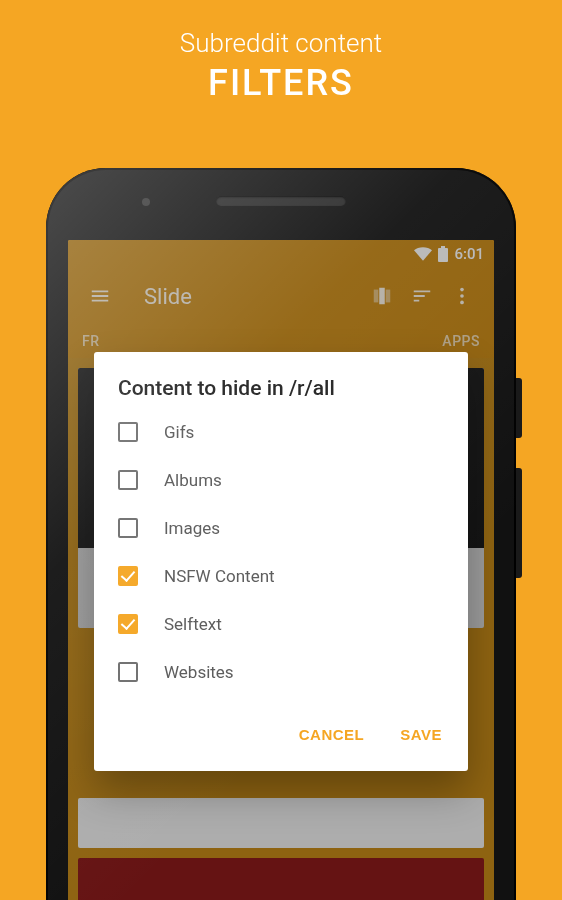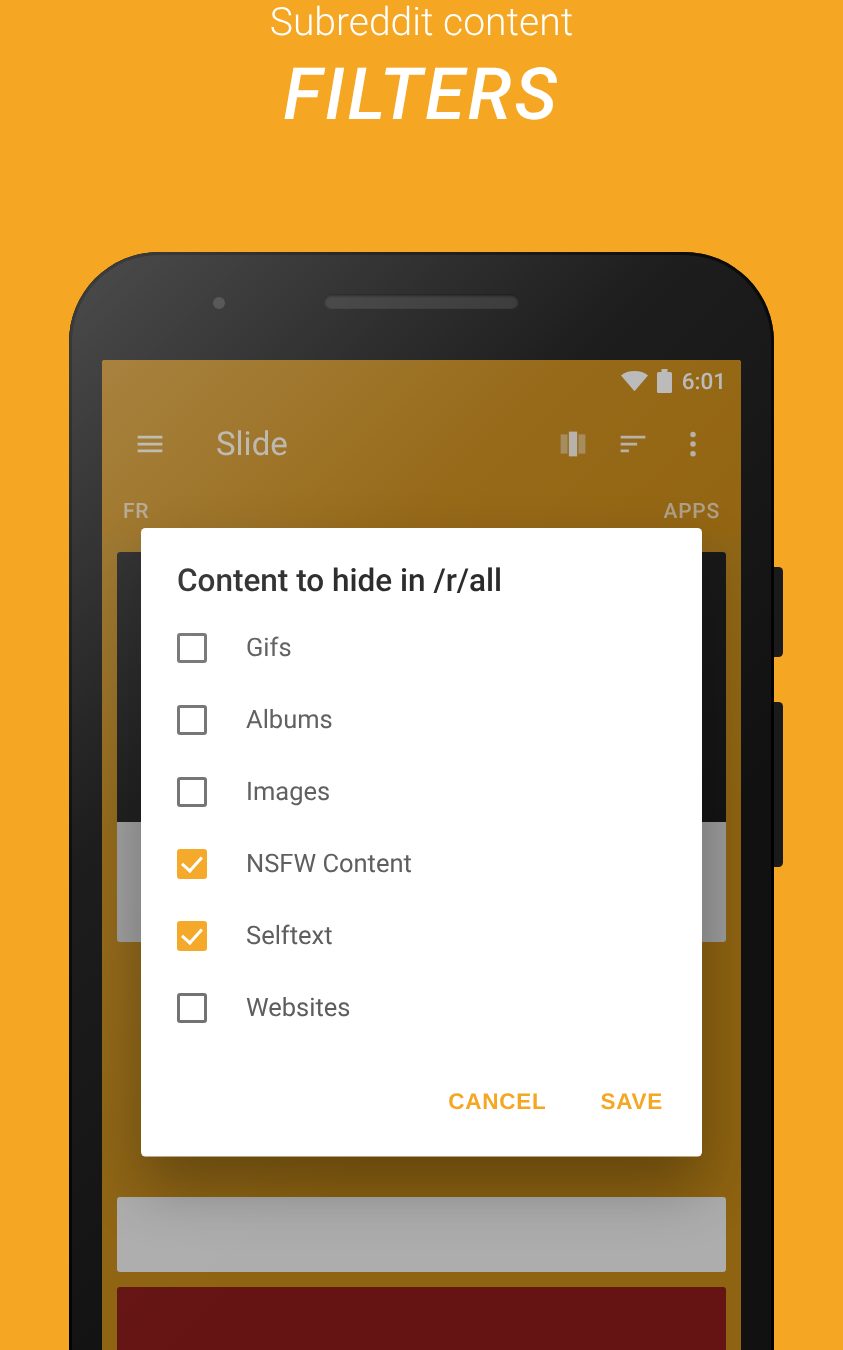--- a/index.html
+++ b/index.html
@@ -7,31 +7,31 @@
     width: 562px;
     height: 900px;
     background: #f5a623;
     font-family: Roboto, -apple-system, "Helvetica Neue", Arial, sans-serif;
     overflow: hidden;
     position: relative;
   }
   .promo-text {
     text-align: center;
     color: #fff;
+    padding-top: 28px;
   }
   .promo-subtitle {
     font-size: 26px;
     font-weight: 300;
   }
   .promo-title {
-    font-size: 48px;
+    font-size: 36px;
     font-weight: 500;
     letter-spacing: 2px;
     margin-top: 4px;
-    font-style: italic;
   }
 
   
   .phone {
     position: absolute;
     left: 50%;
     transform: translateX(-50%);
     top: 168px;
     width: 470px;
     height: 900px;

